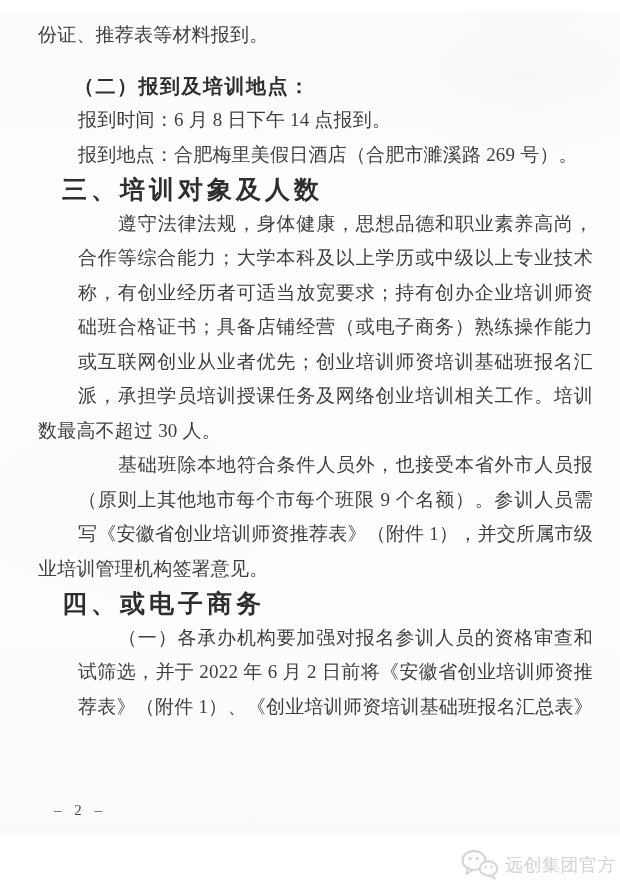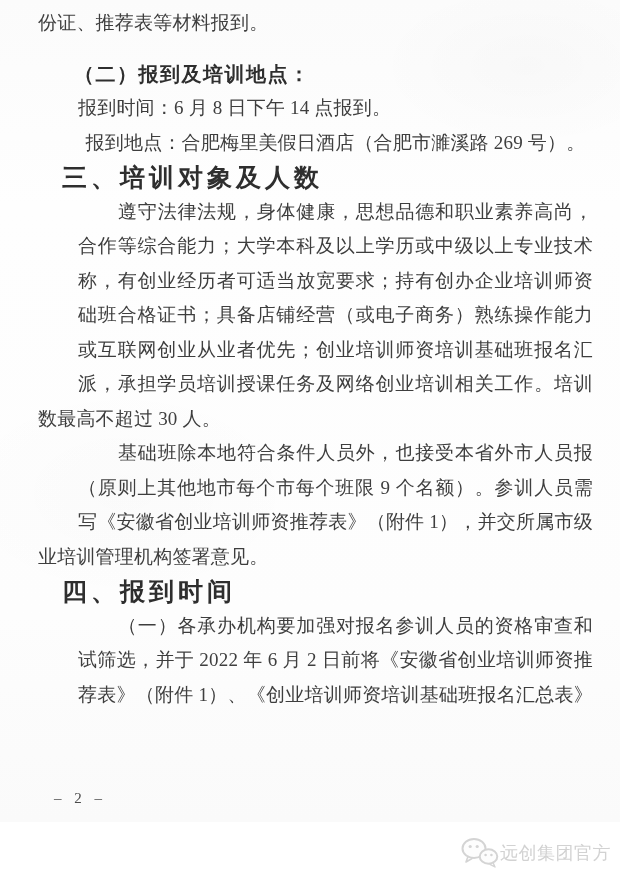--- a/index.html
+++ b/index.html
@@ -2,21 +2,21 @@
 <html><head>
 <meta charset="utf-8">
 <style>
   html,body{margin:0;padding:0;}
   body{
     width:620px;height:890px;
     font-family:"Liberation Serif","DejaVu Serif",serif;
     overflow:hidden;
   }
   .page{
-    position:absolute;left:0;top:0;width:620px;height:822px;
+    position:absolute;left:0;top:12px;width:620px;height:822px;
     background:
       radial-gradient(220px 120px at 85% 8%, rgba(0,0,0,0.015), transparent 70%),
       radial-gradient(260px 160px at 20% 60%, rgba(0,0,0,0.012), transparent 70%),
       linear-gradient(180deg,#fbfbfb 0%,#fefefe 25%,#fdfdfd 75%,#fafafa 100%);
   }
   .content{
     position:absolute;left:38px;top:6px;width:555px;
   }
   .line{
     height:34.5px;line-height:34.5px;
@@ -40,52 +40,52 @@
     font-weight:700;font-size:20px;color:#2e2e2e;
     letter-spacing:1.5px;
   }
   .page-number{
     position:absolute;left:54px;top:790px;
     font-size:15px;color:#4a4a4a;
     letter-spacing:1px;word-spacing:7px;
   }
   .watermark{
     position:absolute;left:460px;top:836px;
-    display:flex;align-items:center;
+    display:flex;align-items:center;gap:5px;
   }
   .watermark .wm-label{
     font-family:"Liberation Sans","DejaVu Sans",sans-serif;
     font-size:18px;color:#d2d2d2;letter-spacing:0.5px;
     line-height:32px;
   }
   .wm-icon{display:block;}
 </style>
 </head>
 <body>
 
 <div class="page">
 
   <div class="content">
       <div class="line ">份证、推荐表等材料报到。</div>
       <div class="line heading2" style="padding-left: 36px; margin-top: 16px;">（二）报到及培训地点：</div>
       <div class="line " style="padding-left: 40px;">报到时间：6 月 8 日下午 14 点报到。</div>
-      <div class="line " style="padding-left: 40px; text-align: center;">报到地点：合肥梅里美假日酒店（合肥市濉溪路 269 号）。</div>
+      <div class="line " style="padding-left: 40px;">报到地点：合肥梅里美假日酒店（合肥市濉溪路 269 号）。</div>
       <div class="line heading1" style="padding-left: 24px;">三、培训对象及人数</div>
       <div class="line  justify" style="padding-left: 40px;">遵守法律法规，身体健康，思想品德和职业素养高尚，热</div>
       <div class="line  justify">合作等综合能力；大学本科及以上学历或中级以上专业技术职</div>
       <div class="line  justify">称，有创业经历者可适当放宽要求；持有创办企业培训师资基</div>
       <div class="line  justify">础班合格证书；具备店铺经营（或电子商务）熟练操作能力和</div>
       <div class="line  justify">或互联网创业从业者优先；创业培训师资培训基础班报名汇总表</div>
       <div class="line  justify">派，承担学员培训授课任务及网络创业培训相关工作。培训人</div>
       <div class="line ">数最高不超过 30 人。</div>
       <div class="line  justify" style="padding-left: 40px;">基础班除本地符合条件人员外，也接受本省外市人员报名</div>
       <div class="line  justify">（原则上其他地市每个市每个班限 9 个名额）。参训人员需填</div>
       <div class="line  justify">写《安徽省创业培训师资推荐表》（附件 1），并交所属市级创</div>
       <div class="line ">业培训管理机构签署意见。</div>
-      <div class="line heading1" style="padding-left: 24px;">四、报到时间</div>
+      <div class="line heading1" style="padding-left: 24px;">四、或电子商务</div>
       <div class="line  justify" style="padding-left: 40px;">（一）各承办机构要加强对报名参训人员的资格审查和面</div>
       <div class="line  justify">试筛选，并于 2022 年 6 月 2 日前将《安徽省创业培训师资推</div>
       <div class="line  justify">荐表》（附件 1）、《创业培训师资培训基础班报名汇总表》（附</div>
     </div>
 
   <div class="page-number">– 2 –</div>
 
   <div class="watermark">
     <span>
       <svg class="wm-icon" width="40" height="33" viewBox="0 0 40 33">

